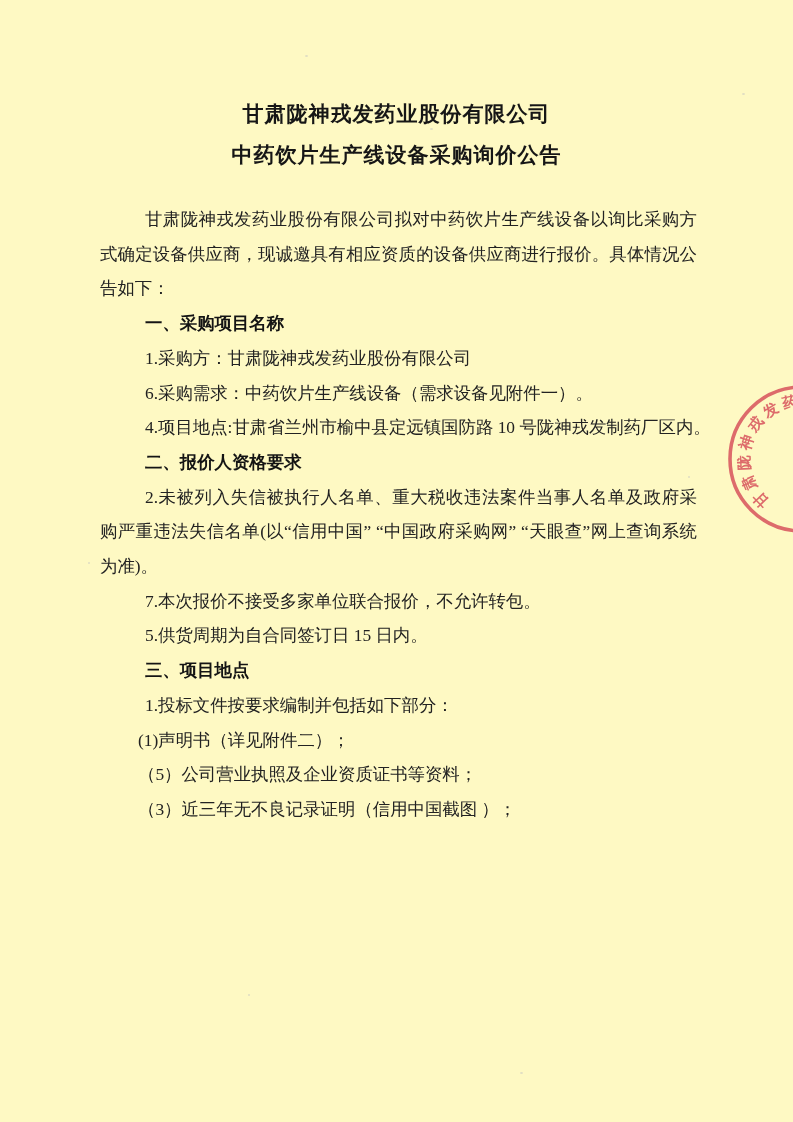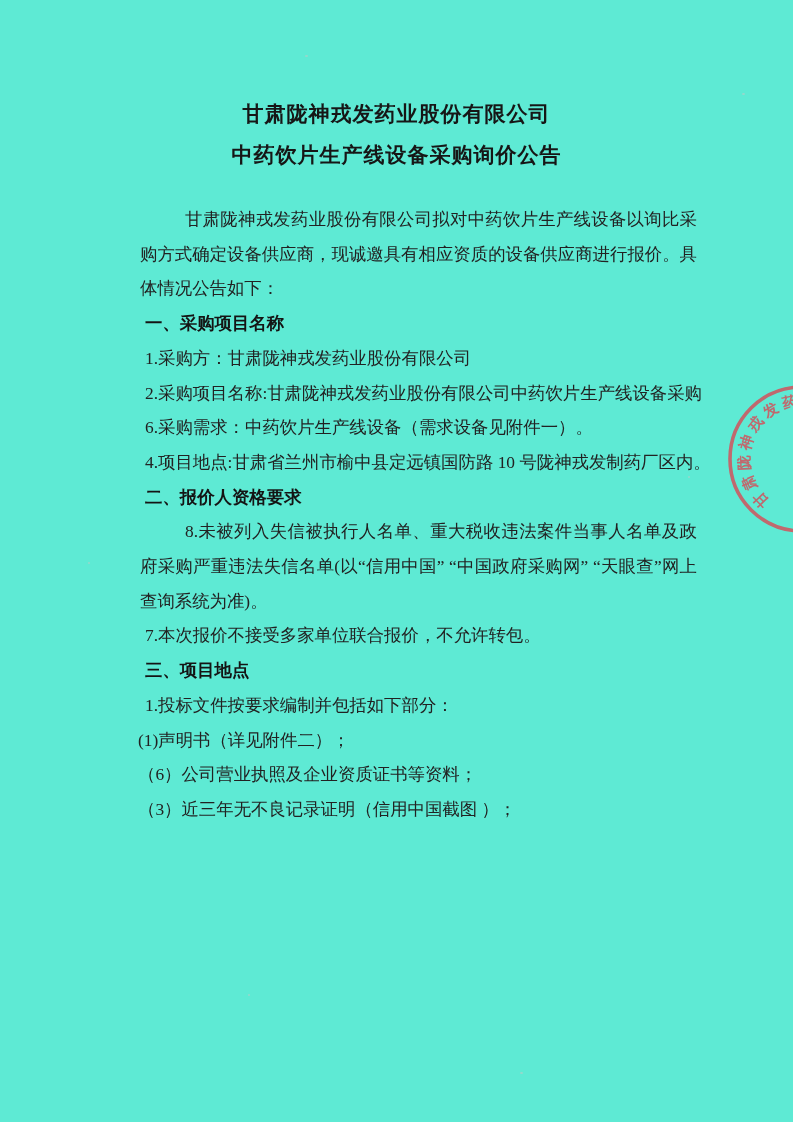--- a/index.html
+++ b/index.html
@@ -2,21 +2,21 @@
 <html><head>
 <meta charset="utf-8">
 <style>
   * { margin: 0; padding: 0; box-sizing: border-box; }
   html, body { background: #e8e8e6; }
   .page {
     position: relative;
     width: 793px;
     height: 1122px;
     margin: 0 auto;
-    background: #5eead4;
+    background: #fef9c3;
     overflow: hidden;
     font-family: "Liberation Serif", "DejaVu Serif", serif;
     color: #1f1f1f;
   }
   .doc-title {
     position: absolute;
     top: 94px;
     left: 0;
     right: 0;
     text-align: center;
@@ -31,21 +31,20 @@
     left: 100px;
     top: 202px;
     width: 597px;
     font-size: 17.4px;
     line-height: 34.7px;
     color: #222;
   }
   .p-body {
     text-align: justify;
     text-indent: 45px;
-    margin-left: 40px;
   }
   .p-heading {
     font-weight: bold;
     text-indent: 45px;
     white-space: nowrap;
     color: #141414;
   }
   .p-item {
     text-indent: 45px;
     white-space: nowrap;
@@ -82,30 +81,30 @@
 
   <div class="doc-title">
     <div>甘肃陇神戎发药业股份有限公司</div>
     <div>中药饮片生产线设备采购询价公告</div>
   </div>
 
   <div class="doc-body" id="doc-body">
       <div class="p-body">甘肃陇神戎发药业股份有限公司拟对中药饮片生产线设备以询比采购方式确定设备供应商，现诚邀具有相应资质的设备供应商进行报价。具体情况公告如下：</div>
       <div class="p-heading">一、采购项目名称</div>
       <div class="p-item">1.采购方：甘肃陇神戎发药业股份有限公司</div>
-      <div class="p-item">2.采购项目名称:甘肃陇神戎发药业股份有限公司中药饮片生产线设备采购</div>
       <div class="p-item">6.采购需求：中药饮片生产线设备（需求设备见附件一）。</div>
       <div class="p-item">4.项目地点:甘肃省兰州市榆中县定远镇国防路 10 号陇神戎发制药厂区内。</div>
       <div class="p-heading">二、报价人资格要求</div>
-      <div class="p-body">8.未被列入失信被执行人名单、重大税收违法案件当事人名单及政府采购严重违法失信名单(以“信用中国” “中国政府采购网” “天眼查”网上查询系统为准)。</div>
+      <div class="p-body">2.未被列入失信被执行人名单、重大税收违法案件当事人名单及政府采购严重违法失信名单(以“信用中国” “中国政府采购网” “天眼查”网上查询系统为准)。</div>
       <div class="p-item">7.本次报价不接受多家单位联合报价，不允许转包。</div>
+      <div class="p-item">5.供货周期为自合同签订日 15 日内。</div>
       <div class="p-heading">三、项目地点</div>
       <div class="p-item">1.投标文件按要求编制并包括如下部分：</div>
       <div class="p-subitem">(1)声明书（详见附件二）；</div>
-      <div class="p-subitem">（6）公司营业执照及企业资质证书等资料；</div>
+      <div class="p-subitem">（5）公司营业执照及企业资质证书等资料；</div>
       <div class="p-subitem">（3）近三年无不良记录证明（信用中国截图 ）；</div>
     </div>
 
   <svg class="stamp-svg" viewBox="698 358 95 212">
     <circle cx="802" cy="459" r="72" fill="none" stroke-width="3.6" stroke="#d64d58"></circle>
     <path id="seal-text-arc" d="M 771.6 502.4 A 53 53 0 1 1 832.4 502.4" fill="none"></path>
     <text class="stamp-arc-text" fill="#d64d58">
       <textPath href="#seal-text-arc" startOffset="2" textLength="262">甘肃陇神戎发药业股份有限公司</textPath>
     </text>
   </svg>

